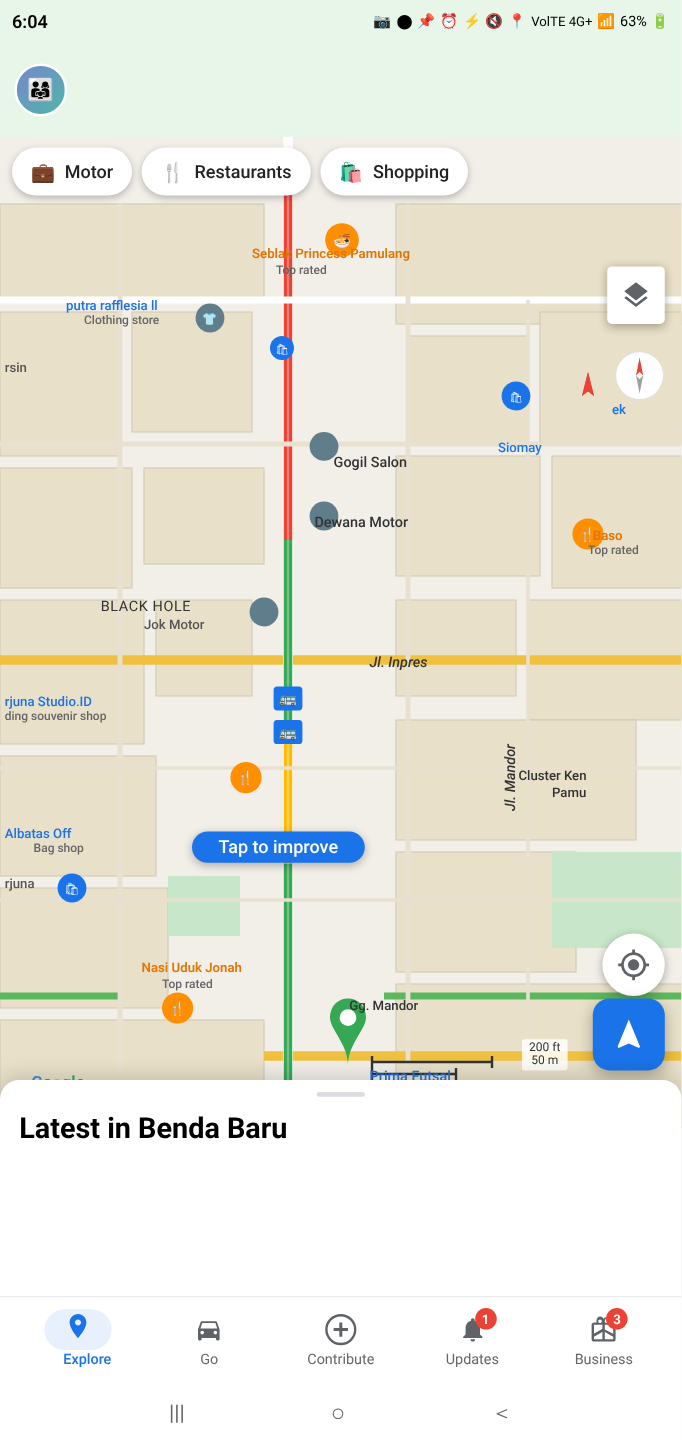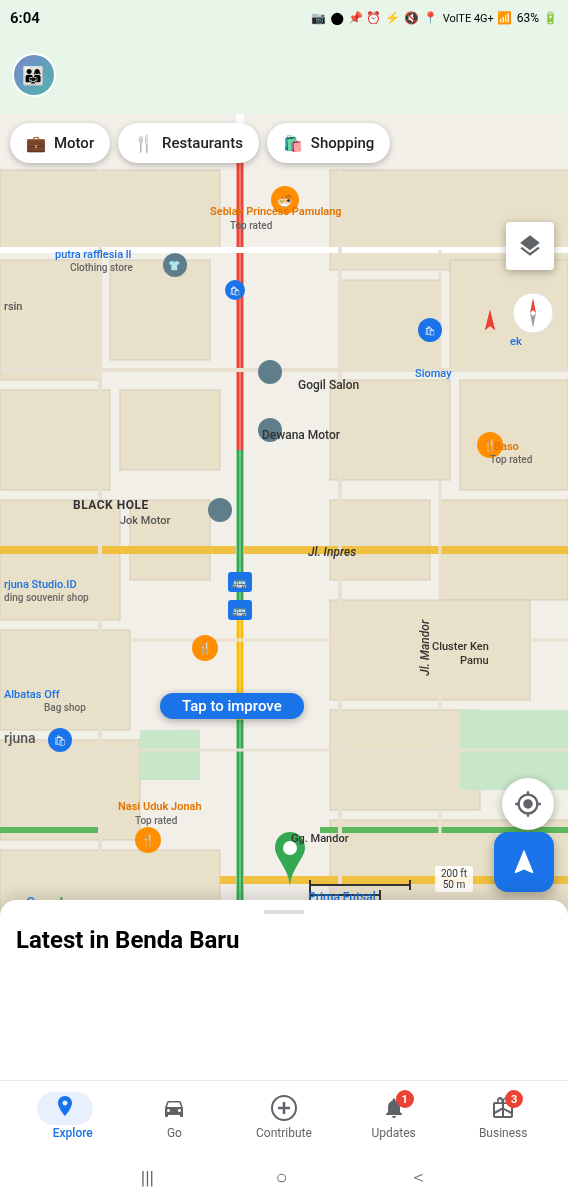--- a/index.html
+++ b/index.html
@@ -170,21 +170,21 @@
     #label-blackhole { top: 498px; left: 90px; font-size: 12px; font-weight: 700; color: #333; letter-spacing: 0.5px; }
     #label-jok { top: 512px; left: 120px; font-size: 11px; color: #555; }
     #label-jlinpres { top: 548px; left: 310px; font-size: 12px; color: #333; font-style: italic; }
     #label-jlmandor { top: 610px; left: 415px; font-size: 12px; color: #333; font-style: italic; writing-mode: vertical-rl; }
     #label-trillia { top: 580px; left: 5px; font-size: 11px; color: #1a73e8; }
     #label-souvenir { top: 592px; left: 5px; font-size: 10px; color: #666; }
     #label-cluster { top: 640px; left: 430px; font-size: 11px; color: #333; }
     #label-cluster2 { top: 652px; left: 435px; font-size: 11px; color: #333; }
     #label-albatas { top: 690px; left: 5px; font-size: 11px; color: #1a73e8; }
     #label-bag { top: 702px; left: 30px; font-size: 10px; color: #666; }
-    #label-juna { top: 732px; left: 5px; font-size: 14px; color: #555; }
+    #label-juna { top: 732px; left: 5px; font-size: 11px; color: #555; }
     #label-nasi { top: 800px; left: 120px; font-size: 11px; color: #e37400; font-weight: 600; }
     #label-toprated { top: 813px; left: 135px; font-size: 10px; color: #666; }
     #label-gg { top: 832px; left: 280px; font-size: 11px; color: #333; }
     #label-prima { top: 890px; left: 285px; font-size: 12px; color: #1a73e8; }
     #label-google { top: 893px; left: 28px; font-size: 14px; font-weight: 600; }
 
     
     #scale-bar {
       position: absolute;
       bottom: 48px;
@@ -518,36 +518,36 @@
       <line x1="310" y1="895" x2="380" y2="895" stroke="#333" stroke-width="2"></line>
       <line x1="310" y1="890" x2="310" y2="900" stroke="#333" stroke-width="2"></line>
       <line x1="380" y1="890" x2="380" y2="900" stroke="#333" stroke-width="2"></line>
     </svg>
 
     <div class="map-label map-label-orange" id="label-seblak">Seblak Princess Pamulang</div>
     <div class="map-label" id="label-seblak-sub" style="top:220px;left:230px;color:#666;">Top rated</div>
     <div class="map-label map-label-blue" id="label-putra" style="top:248px;left:55px;">putra rafflesia ll</div>
     <div class="map-label" id="label-putra2" style="top:262px;left:70px;color:#666;">Clothing store</div>
     <div class="map-label" id="label-rsin" style="top:300px;left:4px;color:#555;">rsin</div>
-    <div class="map-label map-label-dark" id="label-gogil" style="top:378px;left:298px;">Gogil Salon</div>
+    <div class="map-label map-label-dark" id="label-gogil" style="top:378px;left:278px;">Gogil Salon</div>
     <div class="map-label map-label-blue" id="label-siomay" style="top:335px;left:415px;margin-top:32px;">Siomay</div>
     <div class="map-label map-label-blue" id="label-ek" style="top:335px;left:510px;">ek</div>
     <div class="map-label map-label-dark" id="label-dewana" style="top:428px;left:262px;">Dewana Motor</div>
     <div class="map-label map-label-orange" id="label-baso" style="top:440px;left:494px;">Baso</div>
     <div class="map-label" id="label-baso2" style="top:454px;left:490px;color:#666;">Top rated</div>
-    <div class="map-label" id="label-blackhole" style="top:498px;left:73px;font-weight:700;letter-spacing:0.5px;text-align:right;">BLACK HOLE</div>
+    <div class="map-label" id="label-blackhole" style="top:498px;left:84px;font-weight:400;letter-spacing:0.5px;text-align:right;">BLACK HOLE</div>
     <div class="map-label" id="label-jok" style="top:514px;left:120px;color:#555;">Jok Motor</div>
     <div class="map-label map-label-dark" id="label-jlinpres" style="top:545px;left:308px;font-style:italic;">Jl. Inpres</div>
     <div class="map-label map-label-dark" id="label-jlmandor" style="top:620px;left:418px;font-style:italic;writing-mode:vertical-rl;transform:rotate(180deg);">Jl. Mandor</div>
     <div class="map-label map-label-blue" id="label-trillia" style="top:578px;left:4px;">rjuna Studio.ID</div>
     <div class="map-label" id="label-souvenir" style="top:592px;left:4px;color:#666;">ding souvenir shop</div>
     <div class="map-label map-label-dark" id="label-cluster" style="top:640px;left:432px;">Cluster Ken</div>
     <div class="map-label map-label-dark" id="label-cluster2" style="top:654px;left:460px;">Pamu</div>
     <div class="map-label map-label-blue" id="label-albatas" style="top:688px;left:4px;">Albatas Off</div>
-    <div class="map-label" id="label-bag" style="top:702px;left:28px;color:#666;margin-left:16px;">Bag shop</div>
+    <div class="map-label" id="label-bag" style="top:702px;left:28px;color:#666;">Bag shop</div>
     <div class="map-label" id="label-juna" style="top:730px;left:4px;color:#555;">rjuna</div>
     <div class="map-label map-label-orange" id="label-nasi" style="top:800px;left:118px;">Nasi Uduk Jonah</div>
     <div class="map-label" id="label-toprated" style="top:815px;left:135px;color:#666;">Top rated</div>
     <div class="map-label map-label-dark" id="label-gg" style="top:832px;left:278px;padding-left:13px;">Gg. Mandor</div>
     <div class="map-label map-label-blue" id="label-prima" style="top:890px;left:308px;">Prima Futsal</div>
 
     <div id="label-google" style="position:absolute;top:895px;left:26px;font-size:14px;font-weight:600;">
       <span class="g-blue">G</span><span class="g-red">o</span><span class="g-yellow">o</span><span class="g-blue">g</span><span class="g-green">l</span><span class="g-red">e</span>
     </div>
 

